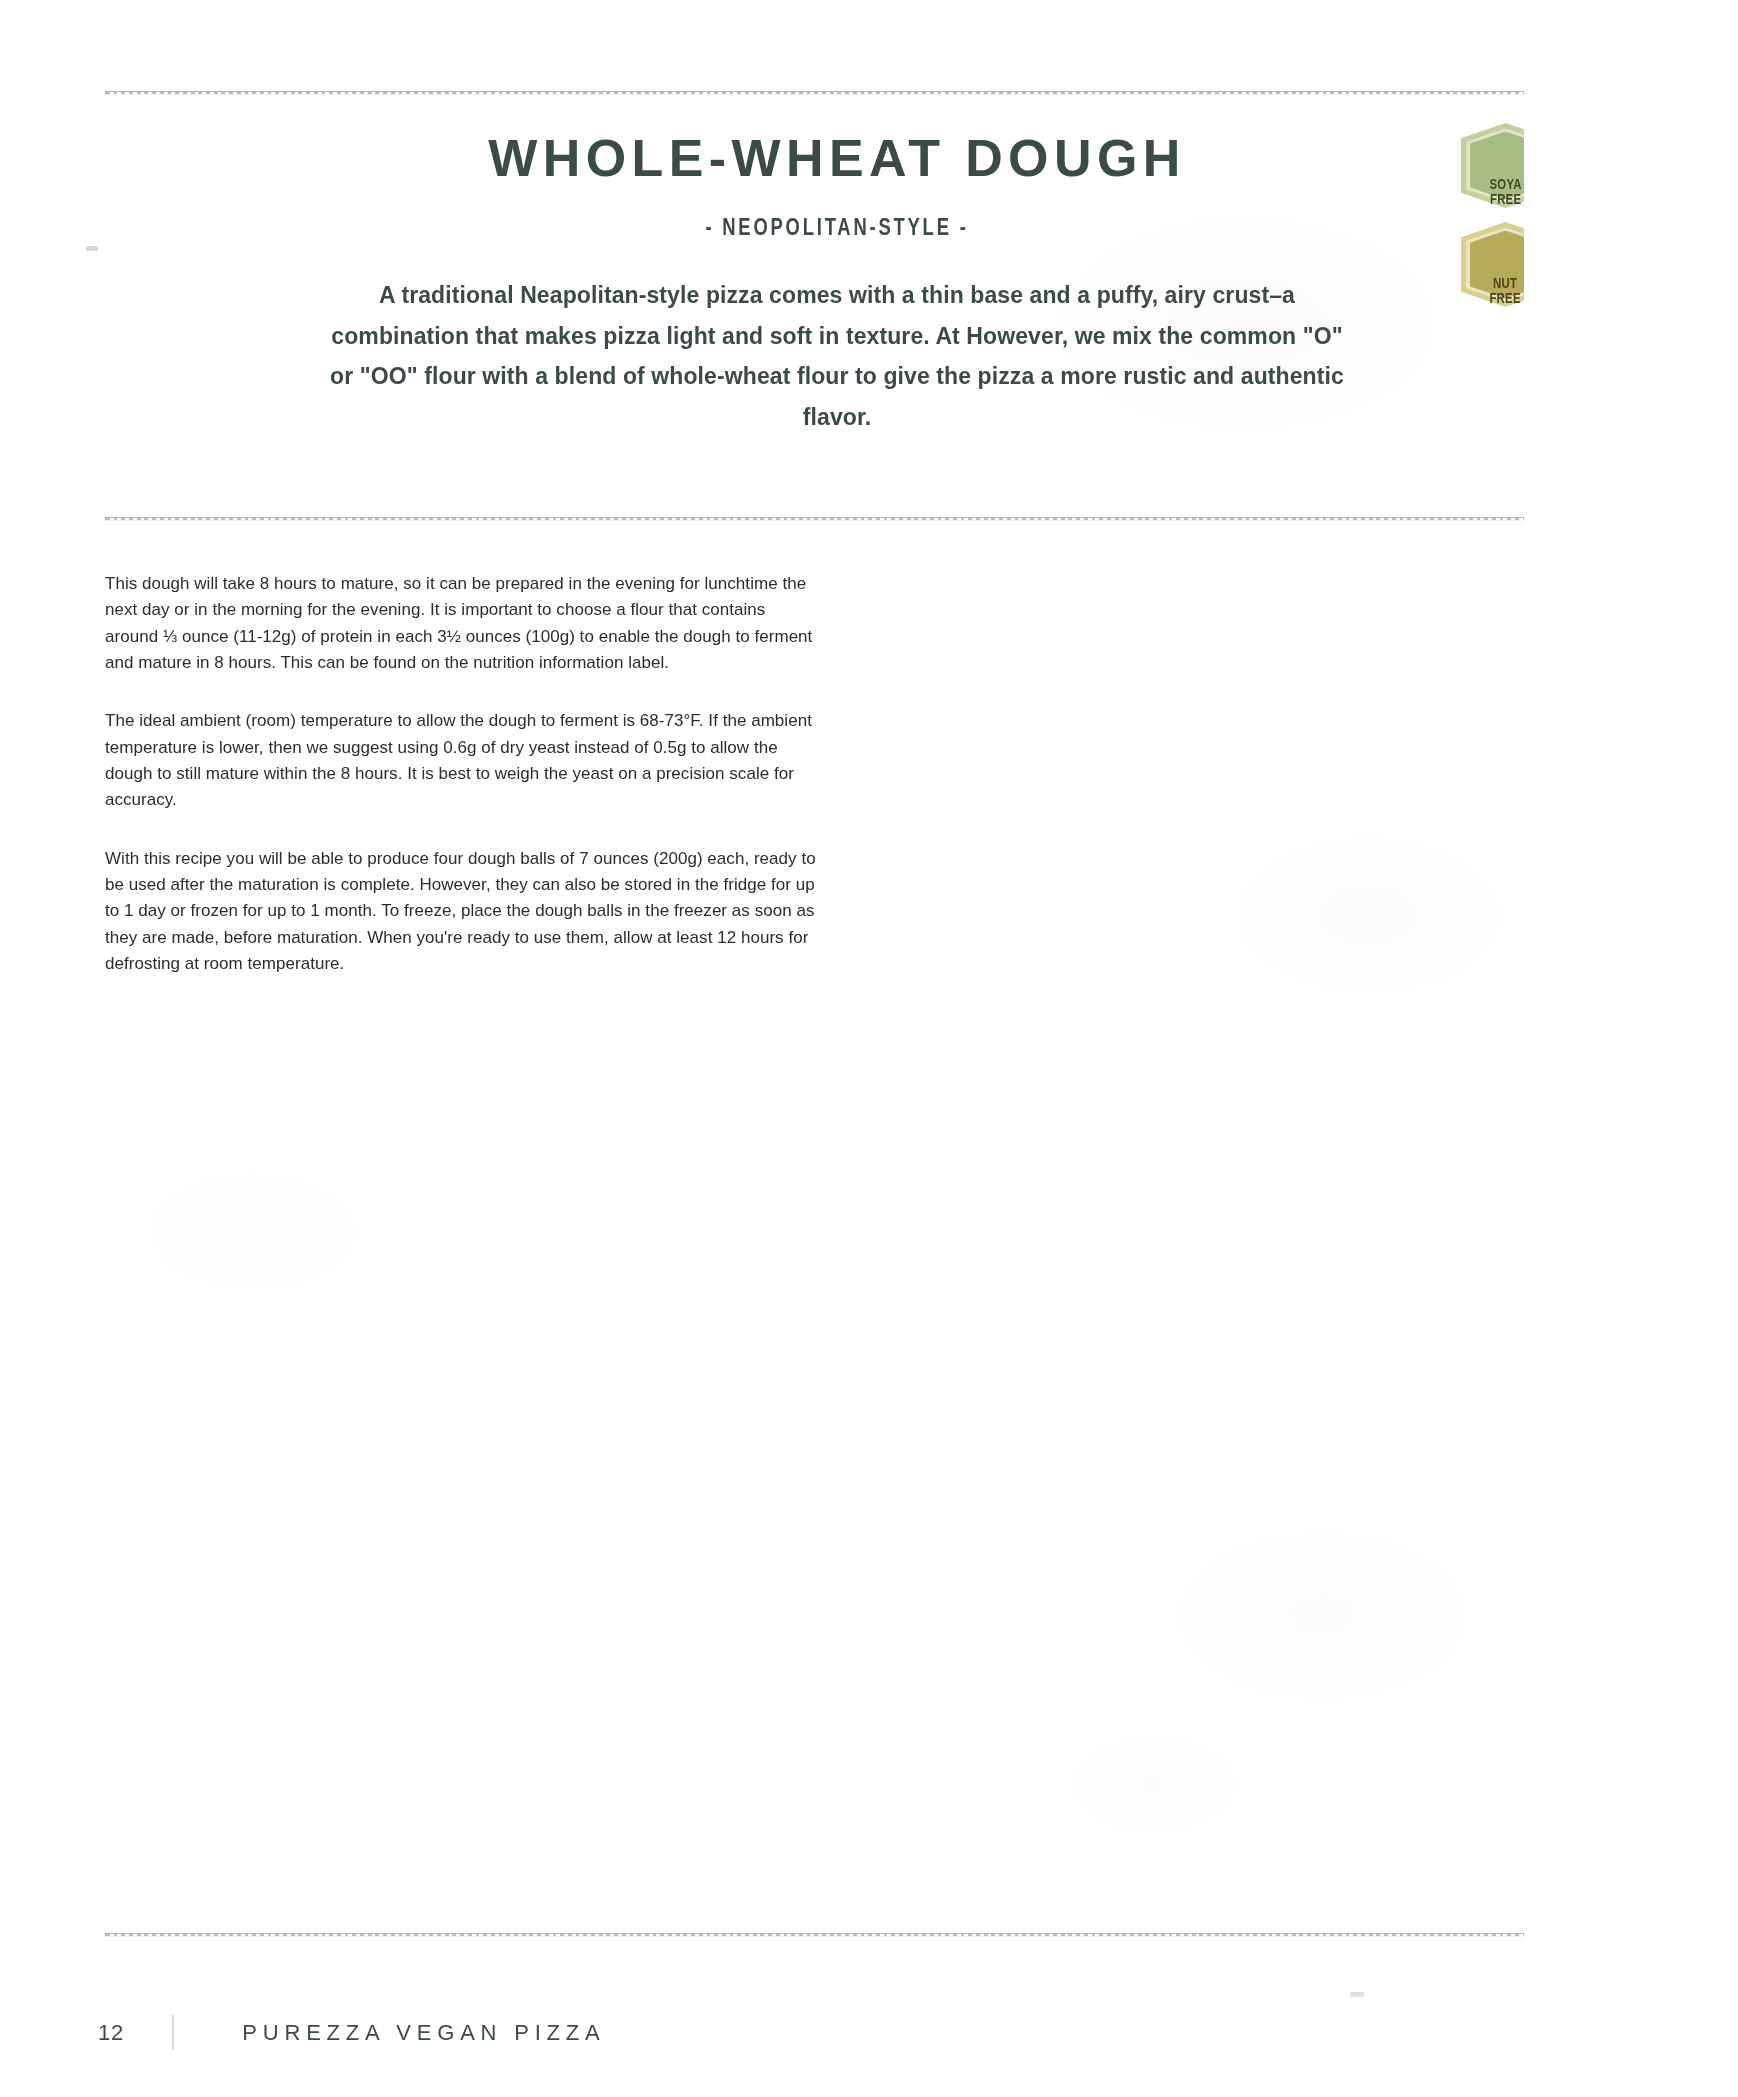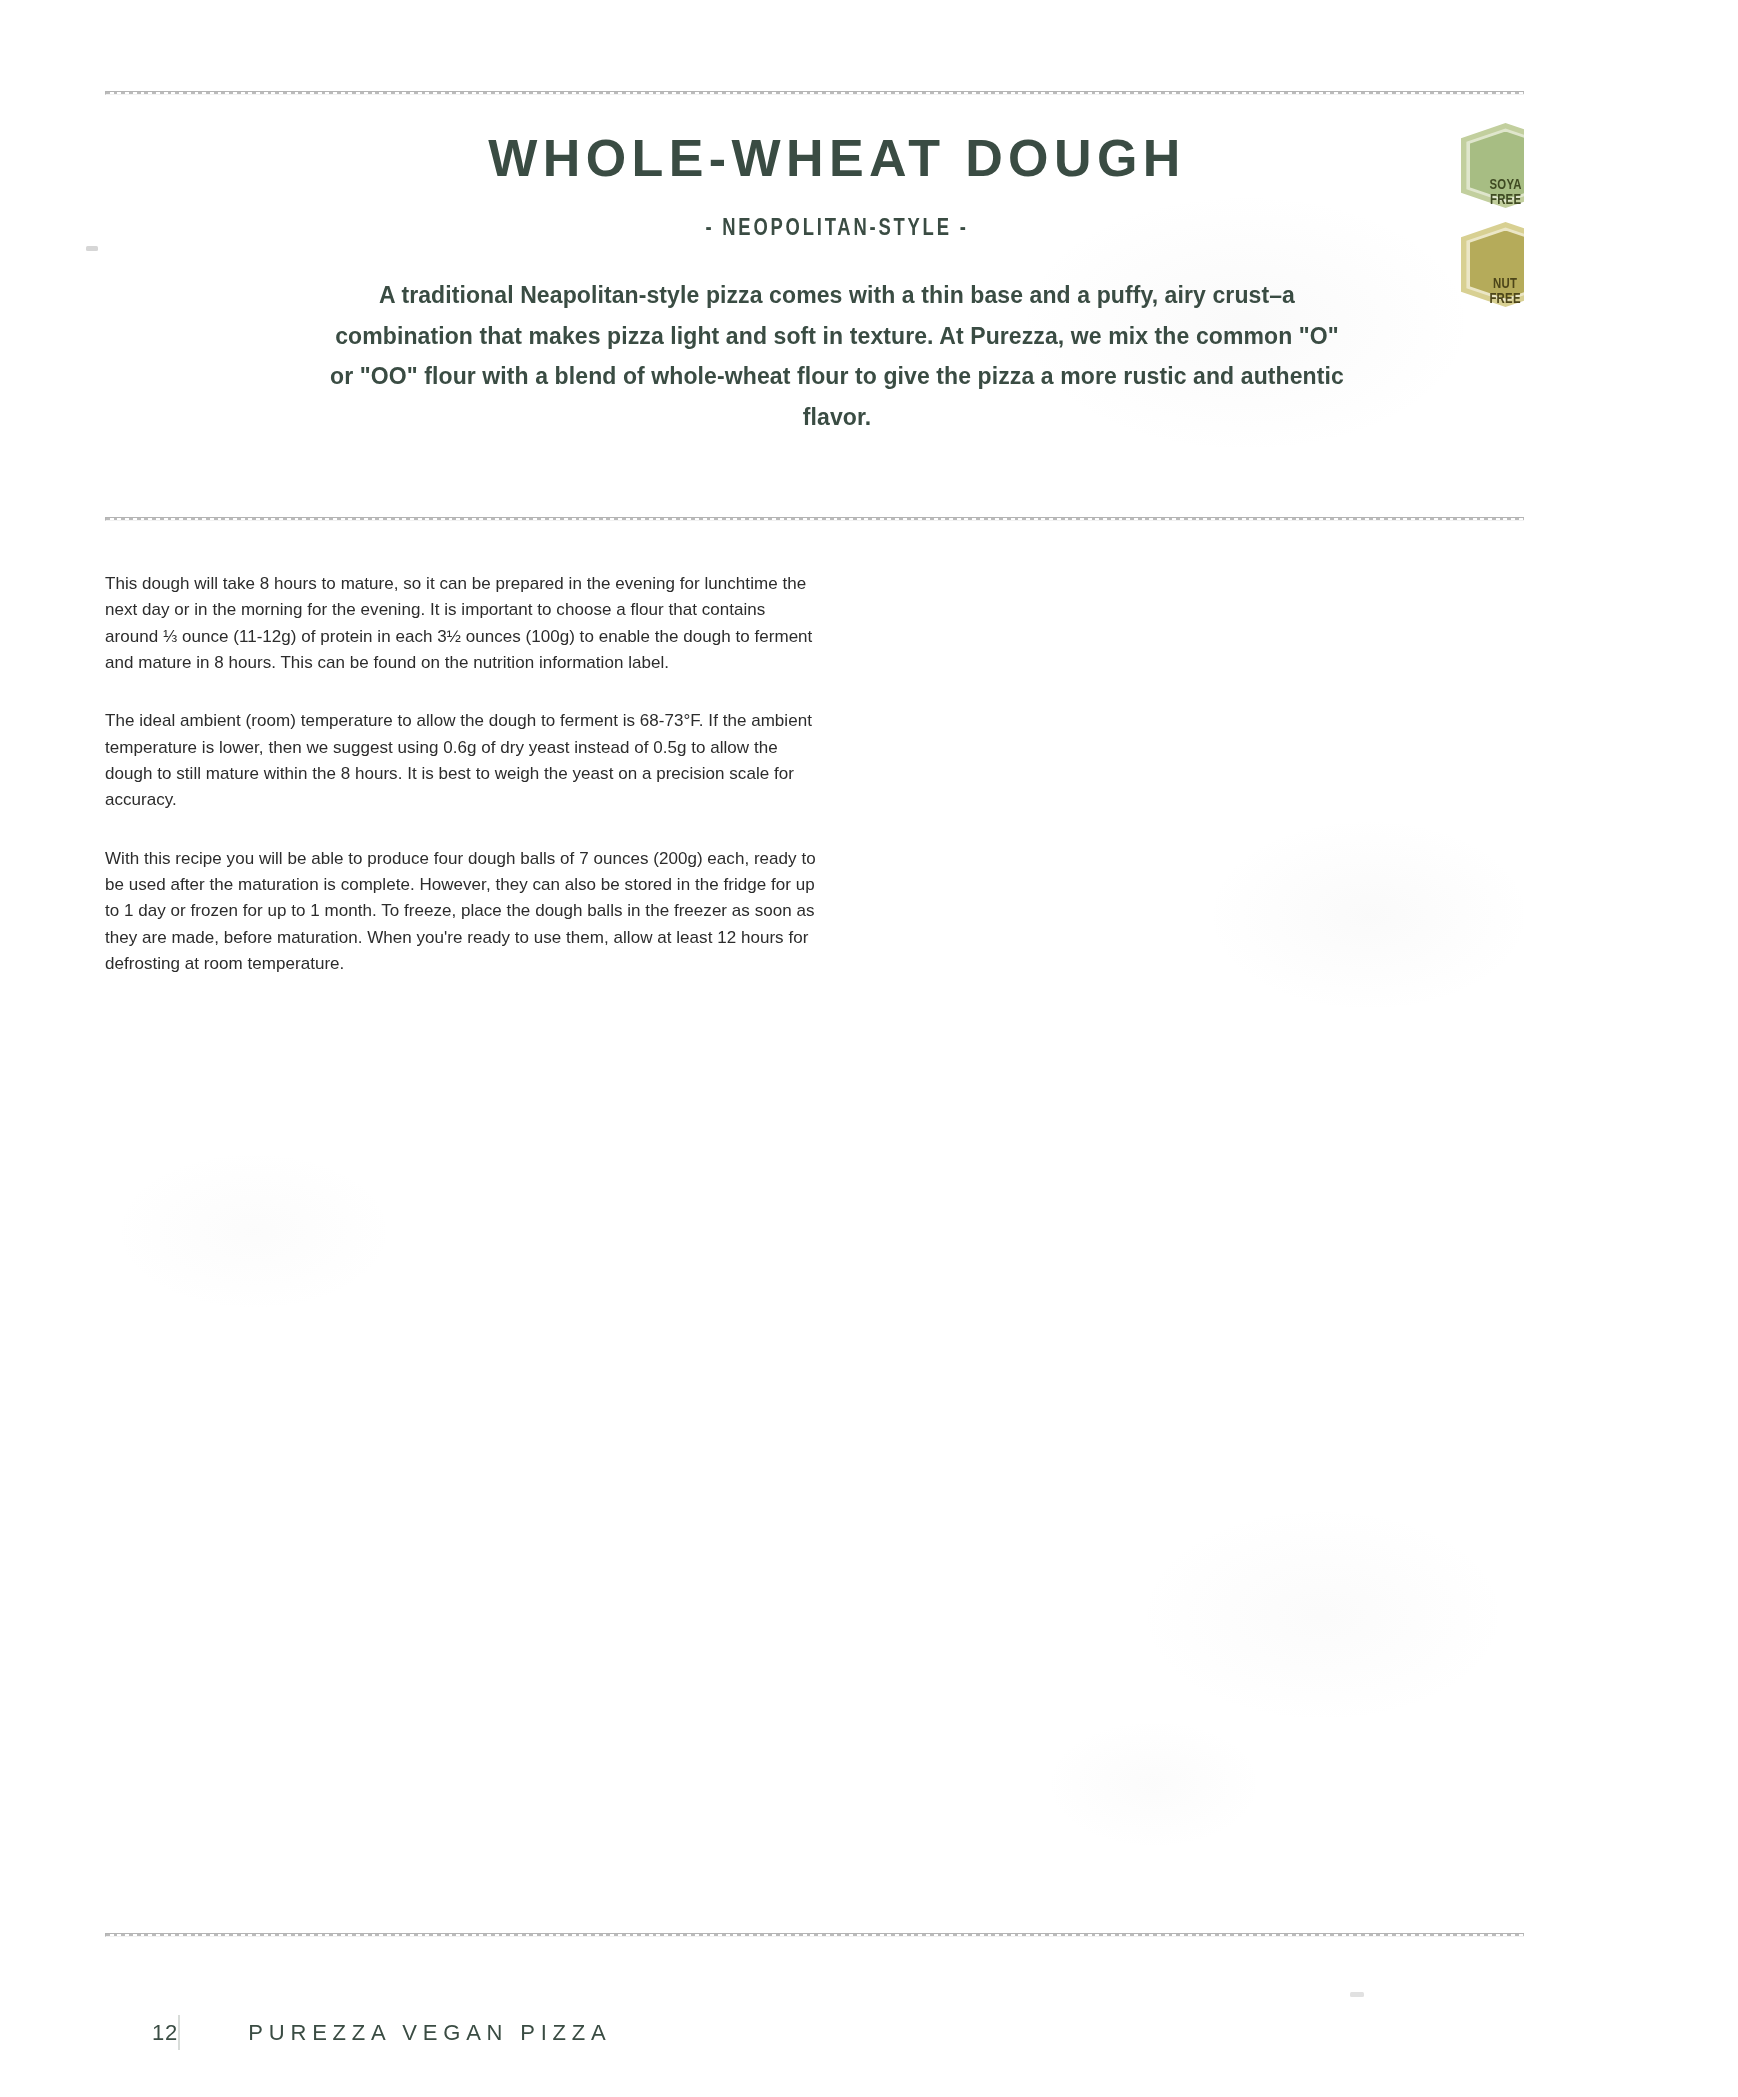--- a/index.html
+++ b/index.html
@@ -171,27 +171,26 @@
     font-weight: normal;
     font-size: 17px;
     line-height: 1.55;
     letter-spacing: 0.04px;
   }
   .body-paragraph:last-child { margin-bottom: 8px; }
 
   
   .footer {
     position: absolute;
-    left: 104px;
+    left: 98px;
     top: 2015px;
     width: 1464px;
     display: flex;
     align-items: center;
     color: #3a4c43;
-    text-align: right;
   }
   .footer-page-number {
     font-family: "Liberation Sans", sans-serif;
     font-size: 22px;
     font-weight: normal;
     letter-spacing: 0.8px;
     width: 74px;
   }
   .footer-divider {
     width: 2.3px;
@@ -215,21 +214,21 @@
 
   <div class="paper-noise"></div>
   <div class="edge-mark" style="left:86px; top:246px; width:12.3px; height:4.6px;"></div>
   <div class="edge-mark" style="left:1350px; top:1992px; width:14px; height:5.4px; background:rgba(120,120,120,0.22);"></div>
 
   <hr class="rule rule-top">
 
   <div class="header">
     <h1 class="recipe-title">WHOLE-WHEAT DOUGH</h1>
     <div class="recipe-subtitle">- NEOPOLITAN-STYLE -</div>
-    <p class="recipe-intro">A traditional Neapolitan-style pizza comes with a thin base and a puffy, airy crust–a combination that makes pizza light and soft in texture. At Purezza, we mix the common "O" or "OO" flour with a blend of whole-wheat flour to give the pizza a more rustic and authentic flavor.</p>
+    <p class="recipe-intro">A traditional Neapolitan-style pizza comes with a thin base and a puffy, airy crust–a combination that makes pizza light and soft in texture. At However, we mix the common "O" or "OO" flour with a blend of whole-wheat flour to give the pizza a more rustic and authentic flavor.</p>
   </div>
 
   <div class="badge-stack">
 
     <div class="badge badge-soya">
       <span class="badge-shape"></span>
       <span class="badge-inner-line"></span>
       <span class="badge-face"></span>
       <span class="badge-text">
         <span>SOYA</span><br>

